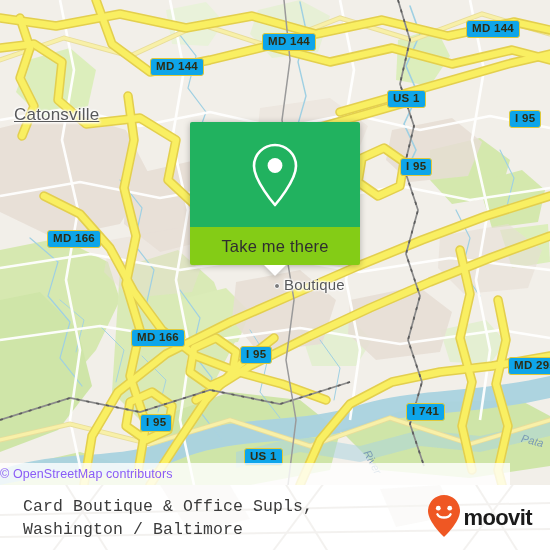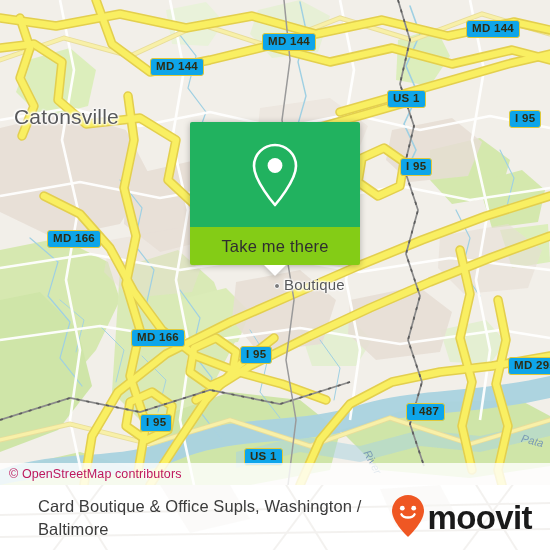--- a/index.html
+++ b/index.html
@@ -24,28 +24,28 @@
     width: 550px; height: 485px;
     background: #f2efe9;
     overflow: hidden;
   }
   #map-svg { position: absolute; left: 0; top: 0; }
 
   
   #attribution {
     position: absolute;
     left: 0; bottom: 0;
-    width: 550px;
+    width: 510px;
     height: 22px;
     background: rgba(255,255,255,0.80);
     display: flex;
     align-items: center;
-    padding-left: 9px;
+    padding-left: 0;
     font-size: 12.5px;
-    color: #be185d;
+    color: #8b5cf6;
     letter-spacing: .1px;
   }
 
   
   .shield {
     position: absolute;
     background: #0ea5e9;
     border: 1.6px solid #e0c93a;
     border-radius: 3px;
     color: #2d2d14;
@@ -60,21 +60,21 @@
 
   
   .place-label {
     position: absolute;
     color: #58595b;
     font-size: 15px;
     white-space: nowrap;
     letter-spacing: .2px;
     text-shadow: 0 0 3px #fff, 0 0 3px #fff, 0 0 2px #fff, 1px 1px 2px #fff, -1px -1px 2px #fff;
   }
-  .place-label.big { font-size: 21px; }
+  .place-label.big { font-size: 17px; text-decoration: underline; }
   .place-dot {
     position: absolute;
     width: 6px; height: 6px;
     border-radius: 50%;
     background: #7b7b7b;
     border: 1px solid #fff;
   }
   .water-label {
     position: absolute;
     color: #7a9bb5;
@@ -133,37 +133,38 @@
   }
   #footer-watermark {
     position: absolute;
     left: 0; top: 0; width: 550px; height: 65px;
     opacity: .30;
     pointer-events: none;
   }
   #footer-title {
     position: relative;
     z-index: 2;
-    margin-left: 38px;
+    margin-left: 23px;
     width: 335px;
     font-size: 16.5px;
     line-height: 23px;
     color: #3b3b3b;
     letter-spacing: .1px;
+    font-family: Liberation Mono, monospace;
   }
   #brand {
     position: absolute;
     right: 18px; top: 50%;
     transform: translateY(-50%);
     z-index: 2;
     display: flex;
     align-items: center;
   }
   #brand-word {
-    font-size: 33px;
+    font-size: 22px;
     font-weight: bold;
     color: #1a1a1a;
     letter-spacing: -0.6px;
     line-height: 33px;
     margin-left: 2px;
   }
 </style>
 </head>
 <body>
 
@@ -323,21 +324,21 @@
     <div class="shield" style="left:150px; top:58px;">MD 144</div>
     <div class="shield" style="left:387px; top:90px;">US 1</div>
     <div class="shield" style="left:509px; top:110px;">I 95</div>
     <div class="shield" style="left:400px; top:158px;">I 95</div>
     <div class="shield" style="left:47px;  top:230px;">MD 166</div>
     <div class="shield" style="left:131px; top:329px;">MD 166</div>
     <div class="shield" style="left:240px; top:346px;">I 95</div>
     <div class="shield" style="left:140px; top:414px;">I 95</div>
     <div class="shield" style="left:244px; top:448px;">US 1</div>
     <div class="shield" style="left:508px; top:357px;">MD 295</div>
-    <div class="shield" style="left:406px; top:403px;">I 487</div>
+    <div class="shield" style="left:406px; top:403px;">I 741</div>
 
     <div class="place-label big" style="left:14px; top:105px;">Catonsville</div>
 
     <div class="place-dot" style="left:274px; top:283px;"></div>
     <div class="place-label" style="left:284px; top:276px;">Boutique</div>
 
     <div class="water-label" style="left:372px; top:448px; transform:rotate(62deg); transform-origin:0 0;">River</div>
     <div class="water-label" style="left:523px; top:432px; transform:rotate(14deg); transform-origin:0 0;">Pata</div>
 
     <div id="popup">

